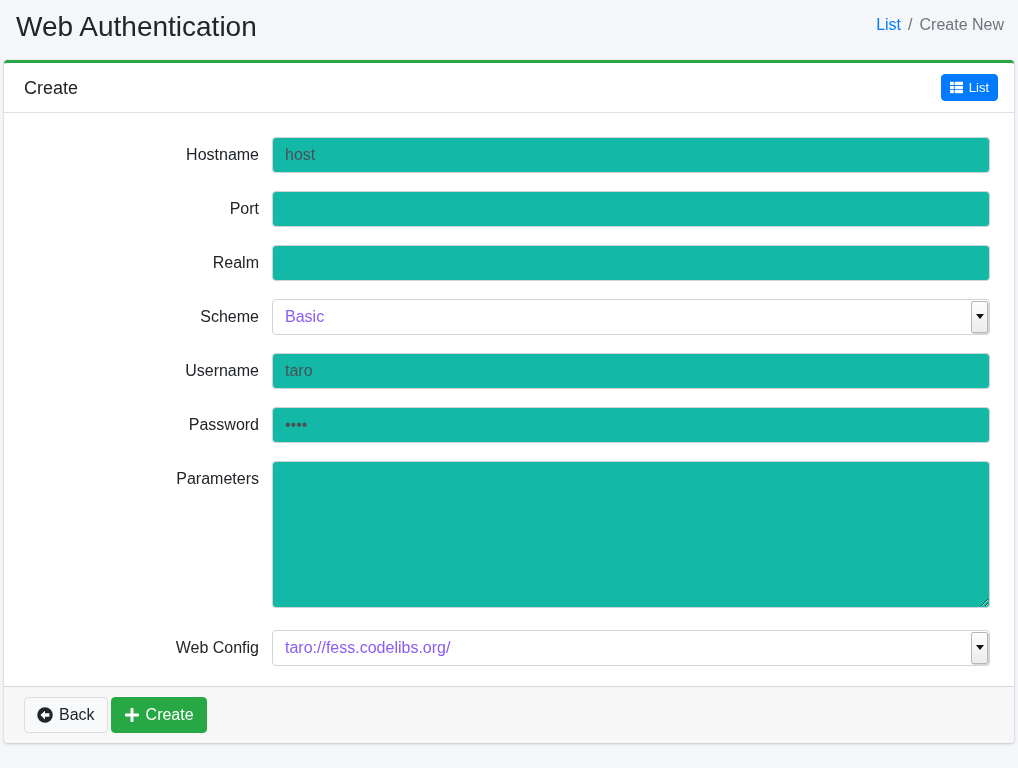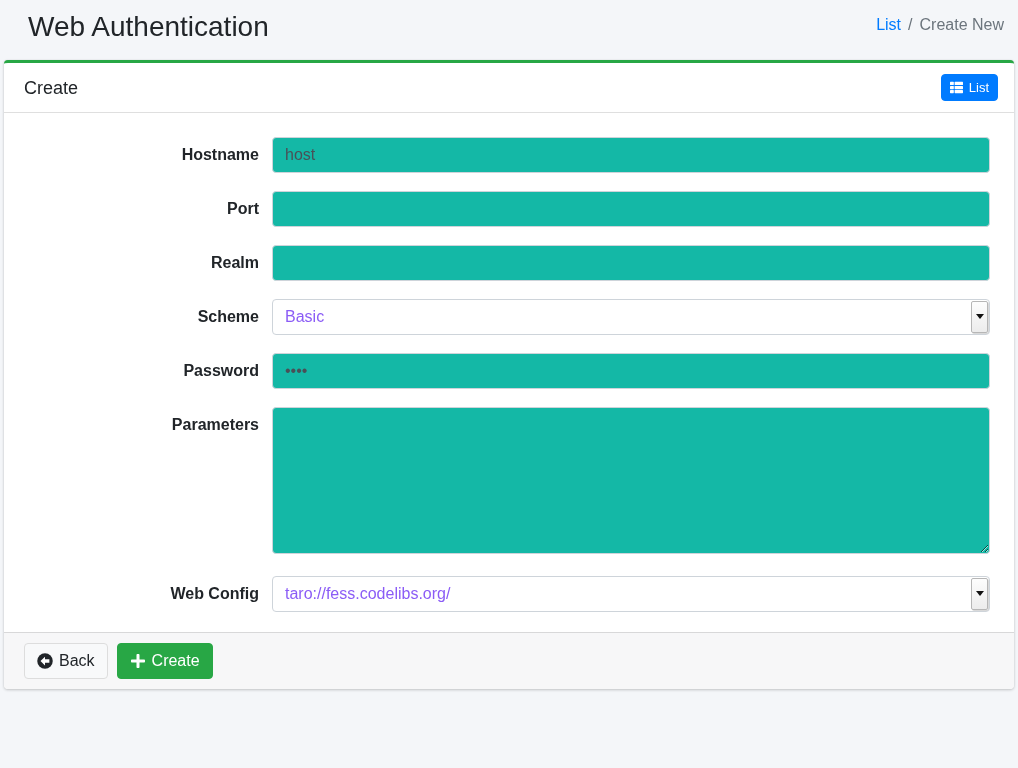--- a/index.html
+++ b/index.html
@@ -12,21 +12,21 @@
     font-family: "Liberation Sans", sans-serif;
     font-size: 16px;
     color: #212529;
     overflow: hidden;
   }
   
   .page-header {
     display: flex;
     justify-content: space-between;
     align-items: flex-start;
-    padding: 8px 14px 0 28px;
+    padding: 8px 14px 0 16px;
     height: 60px;
   }
   .page-title {
     font-size: 28px;
     font-weight: 500;
     margin: 0;
     line-height: 38px;
     color: #212529;
   }
   .breadcrumb {
@@ -87,21 +87,21 @@
   .form-group {
     display: flex;
     align-items: flex-start;
     margin-bottom: 18px;
   }
   .col-label {
     width: 248px;
     flex: 0 0 248px;
     text-align: right;
     padding: 8px 13px 0 0;
-    font-weight: bold;
+    font-weight: normal;
     font-size: 16px;
     color: #212529;
     line-height: 20px;
   }
   .input-col { flex: 1; position: relative; }
   .form-control {
     width: 100%;
     height: 36px;
     border: 1px solid #ced4da;
     border-radius: 4px;
@@ -152,21 +152,21 @@
     margin-top: -2px;
   }
 
   
   .card-footer {
     background: #f7f7f8;
     border-top: 1px solid rgba(0,0,0,.125);
     border-radius: 0 0 4px 4px;
     padding: 10px 20px;
     display: flex;
-    gap: 9px;
+    gap: 3px;
   }
   .btn-footer {
     font-size: 16px;
     padding: 7px 12px;
     line-height: 20px;
   }
   .btn-default {
     background: #f8f9fa;
     border-color: #ddd;
     color: #212529;
@@ -234,20 +234,26 @@
       <div class="input-col">
         <div class="select-control">
           <span class="select-value">Basic</span>
           <span class="select-arrow">
               <span class="tri"></span>
             </span>
         </div>
       </div>
     </div>
 
+    <div class="form-group">
+      <label class="col-label">Username</label>
+      <div class="input-col">
+        <input class="form-control" type="text" value="taro" style="">
+      </div>
+    </div>
 
     <div class="form-group">
       <label class="col-label">Password</label>
       <div class="input-col">
         <input class="form-control" type="text" value="••••" style="">
       </div>
     </div>
 
     <div class="form-group">
       <label class="col-label">Parameters</label>

